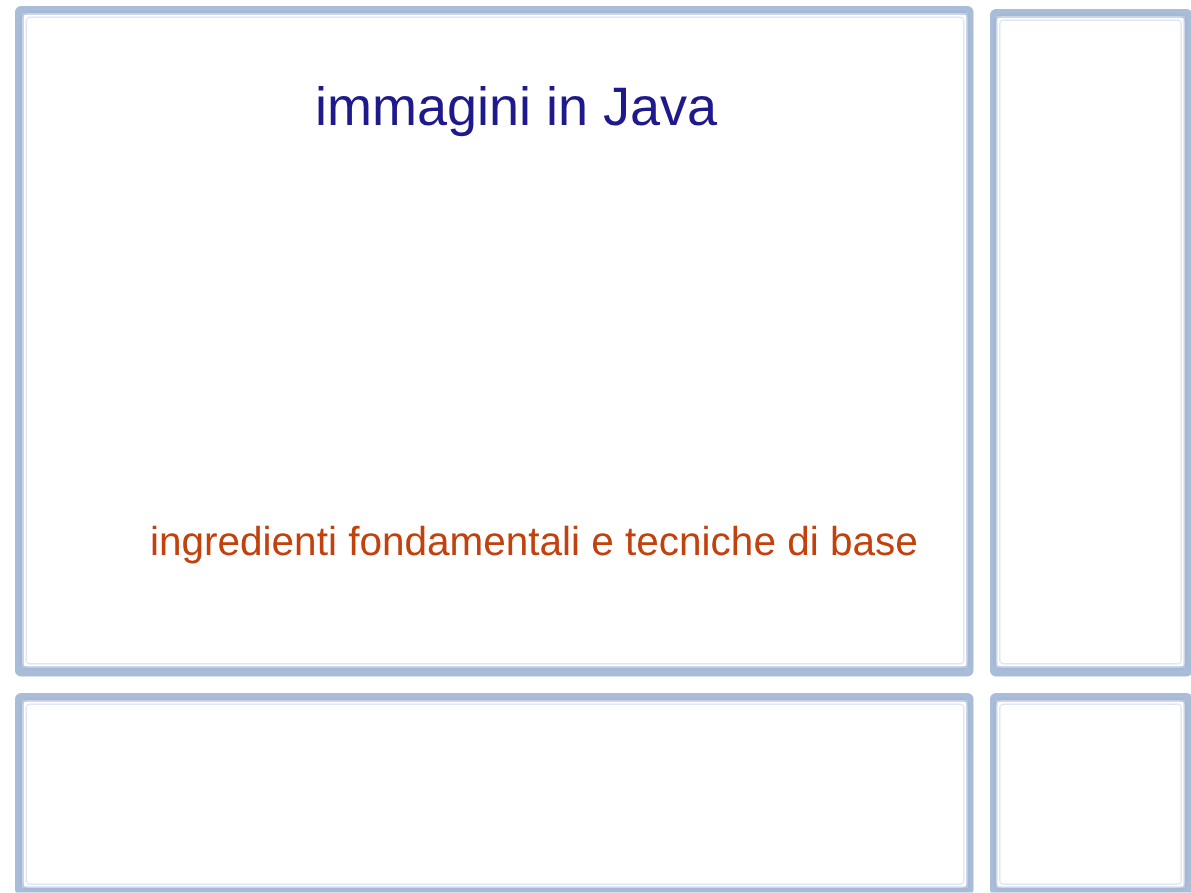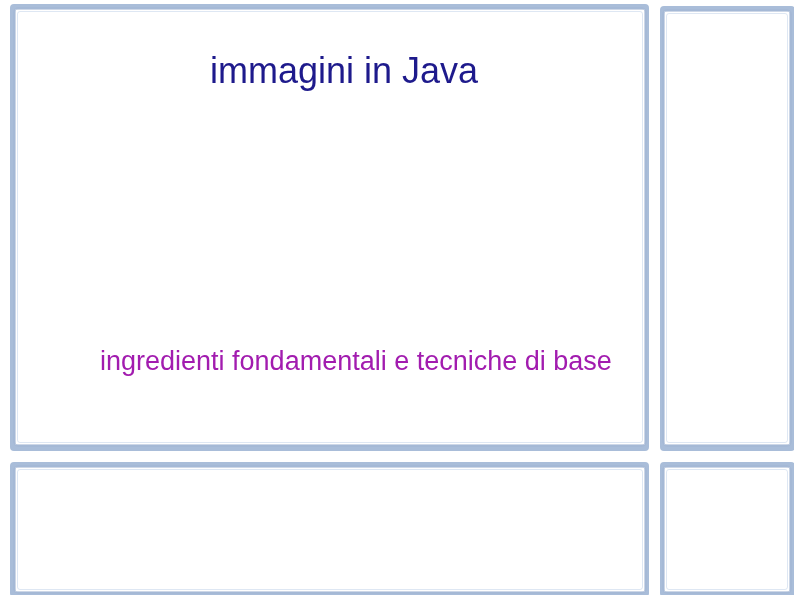--- a/index.html
+++ b/index.html
@@ -78,21 +78,21 @@
     left: 210px;
     top: 50px;
     font-size: 36px;
     color: #1e1a8c;
   }
   .subtitle {
     position: absolute;
     left: 100px;
     top: 346px;
     font-size: 27px;
-    color: #a21caf;
+    color: #c2410c;
   }
 </style>
 </head>
 <body>
 
 <div class="slide">
 
   <div class="brush-box box-main"></div>
   <div class="brush-box box-top-right"></div>
   <div class="brush-box box-bottom-left"></div>

